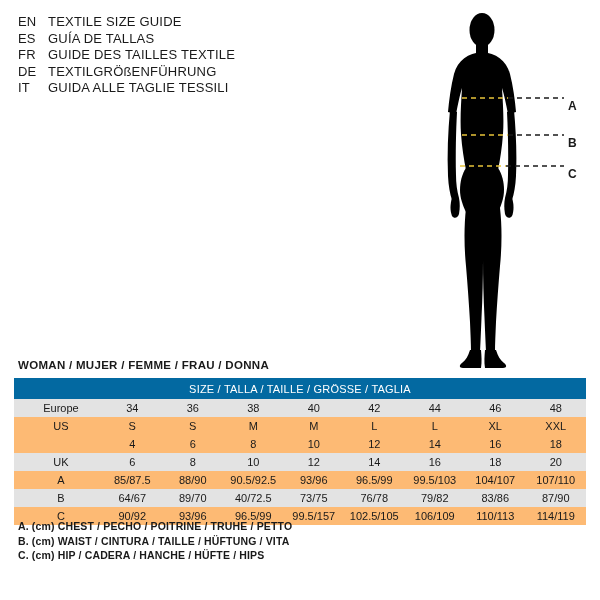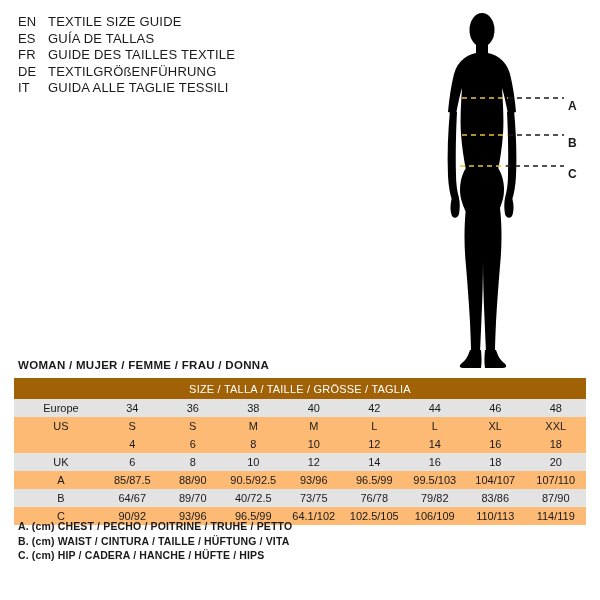--- a/index.html
+++ b/index.html
@@ -83,21 +83,21 @@
     table-layout: fixed;
   }
   table.size-table th,
   table.size-table td {
     padding: 2px 0 2px 0;
     text-align: center;
     font-weight: normal;
     line-height: 14px;
   }
   .row-head td {
-    background: #a16207;
+    background: #0369a1;
     color: #ffffff;
     font-size: 11px;
     text-align: left;
     padding-left: 6px;
     letter-spacing: 0.2px;
     height: 17px;
   }
   .row-light td { background: #e3e3e3; }
   .row-lighter td { background: #fdba74; }
   .label-cell {
@@ -313,21 +313,21 @@
           <td>79/82</td>
           <td>83/86</td>
           <td>87/90</td>
         </tr>
 
         <tr class="row-lighter">
           <td class="label-cell">C</td>
           <td>90/92</td>
           <td>93/96</td>
           <td>96.5/99</td>
-          <td>64.1/102</td>
+          <td>99.5/157</td>
           <td>102.5/105</td>
           <td>106/109</td>
           <td>110/113</td>
           <td>114/119</td>
         </tr>
       </tbody>
     </table>
   </div>
 
   <div class="notes">

